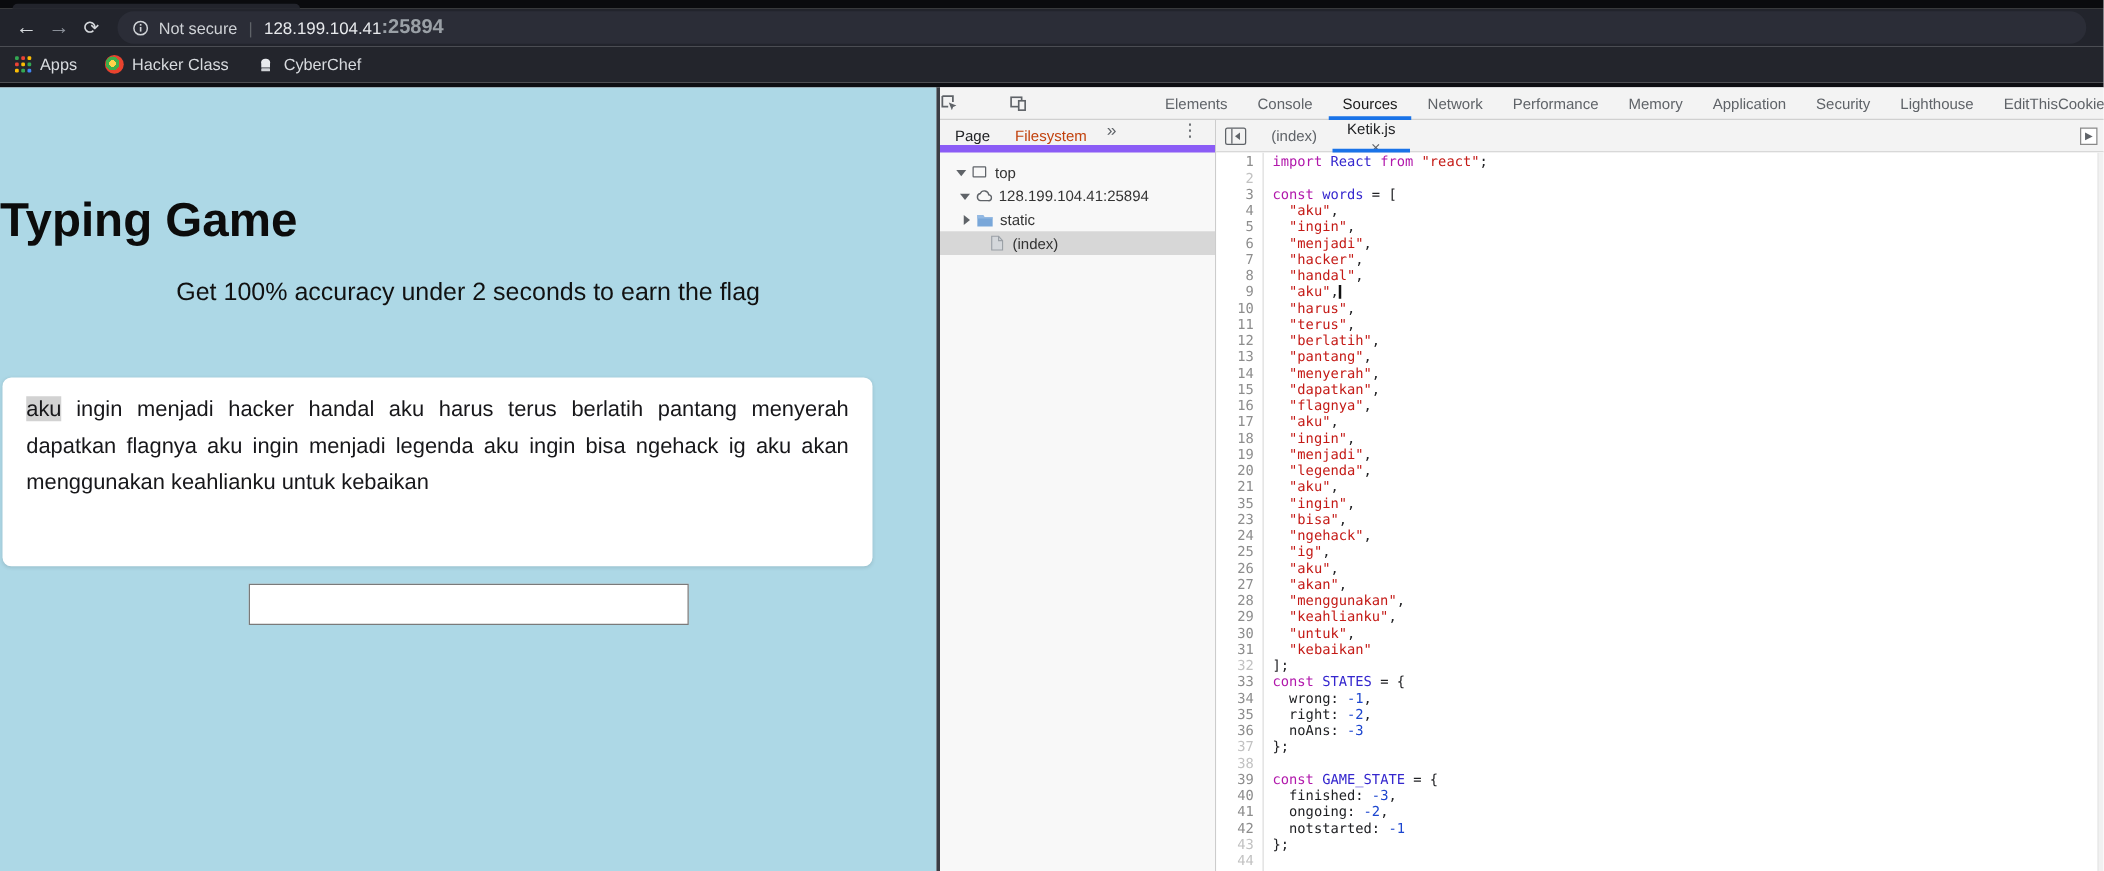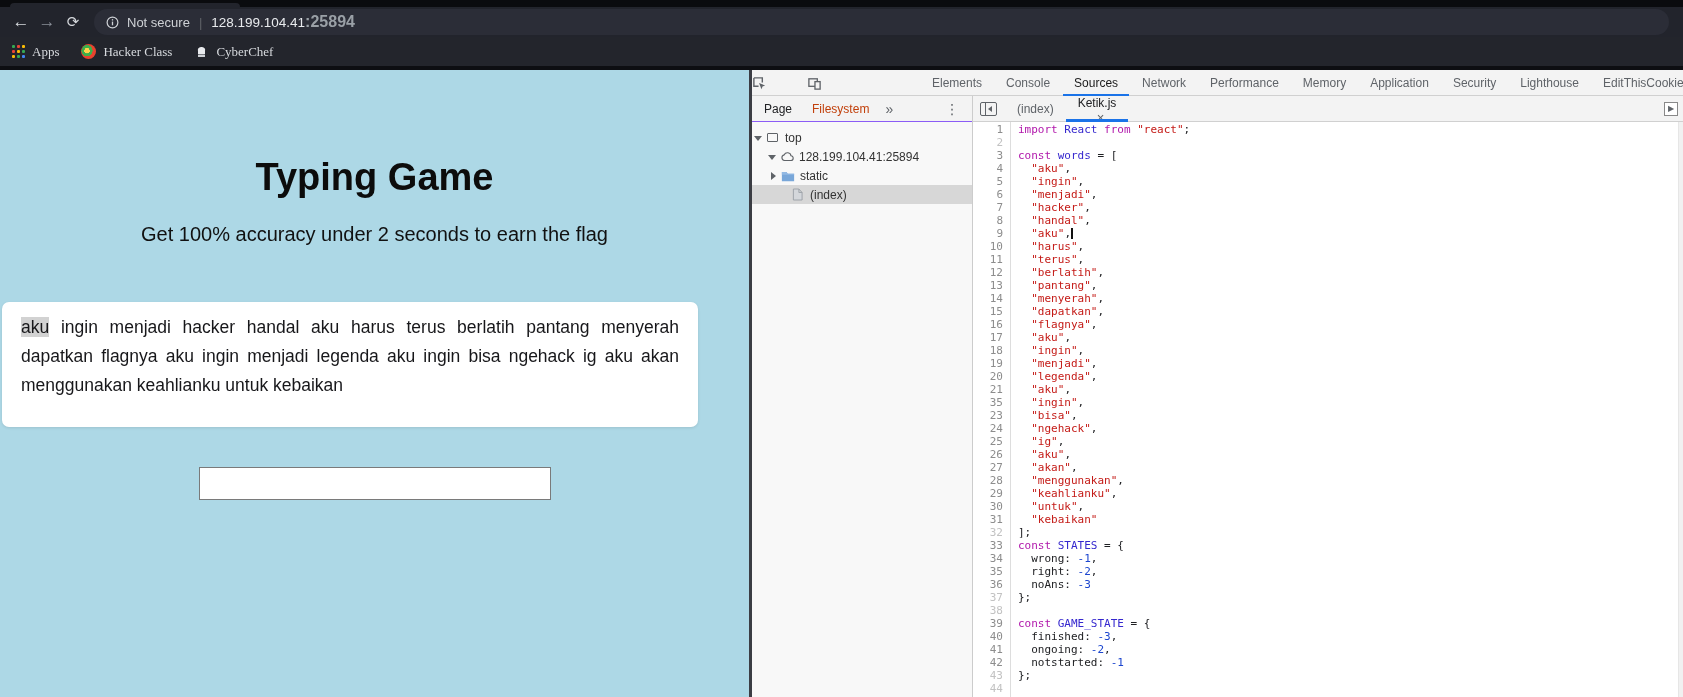--- a/index.html
+++ b/index.html
@@ -16,66 +16,66 @@
              color:#d6d9dd; font-size:17px; cursor:default; }
   .nav-btn.disabled { color:#8a8f98; }
   .nav-btn.reload { font-size:15px; }
   .omnibox { flex:1; height:26px; margin-left:8px; margin-right:6px; background:#2b2d37;
              border-radius:13px; display:flex; align-items:center; padding:0 12px; }
   .info-icon { width:13px; height:13px; flex:0 0 auto; }
   .omni-label { color:#cfd2d6; font-size:13px; margin-left:8px; }
   .omni-div { color:#5f6368; font-size:13px; margin:0 9px; }
   .omni-host { color:#e8eaed; font-size:13.5px; }
   .omni-port { color:#9aa0a6; font-size:16px;font-weight:bold; }
-  .bookmarks { height:29px; background:#23252c; display:flex; align-items:center; padding:0 12px;font-family:Liberation Serif, serif; }
+  .bookmarks { height:29px; background:#23252c; display:flex; align-items:center; padding:0 12px; }
   .bm-item { display:flex; align-items:center; margin-right:22px; }
   .bm-label { color:#d7dade; font-size:13px; margin-left:7px; }
   .apps-grid { width:13px; height:13px; display:grid; grid-template-columns:repeat(3,1fr);
                grid-template-rows:repeat(3,1fr); gap:1.5px; }
   .apps-grid i { border-radius:1px; }
   .hacker-fav { width:15px; height:15px; border-radius:50%;
                 background:radial-gradient(circle at 40% 45%, #ffd24a 0 22%, #3fae4a 23% 45%, #e8432e 46% 75%, #c23a1f 76% 100%); }
   .chrome-bottom-line { height:4px; background:#0d0e12; }
 
   
   .content { display:flex; height:627px; }
   .webpage { width:749px; background:#add8e6; position:relative; flex:0 0 auto; }
   .split-divider { width:3px; background:#3b3d44; flex:0 0 auto; }
   .devtools { flex:1; background:#fff; display:flex; flex-direction:column; min-width:0; }
 
   
-  .page-title { position:absolute; top:86px; left:0; width:100%; text-align:center;
+  .page-title { position:absolute; top:86px; left:0; width:100%; 
                 font-size:38px; font-weight:700; color:#0c0c0c; }
   .page-subtitle { position:absolute; top:153px; left:0; width:100%; text-align:center;
                    font-size:20px; color:#111; }
-  .word-card { position:absolute; top:232px; left:2px; width:696px; height:125px;
+  .word-card { position:absolute; top:232px; left:2px; width:696px; height:151px;
                background:#fff; border-radius:7px; padding:11px 19px 0 19px;
                box-shadow:0 1px 3px rgba(0,0,0,0.10); }
   .word-card .words { font-size:17.5px; line-height:29px; color:#17171a; text-align:justify; }
   .hl-word { background:#d2d2d2; }
   .typing-input { position:absolute; top:397px; left:199px; width:352px; height:33px;
                   border:1px solid #7a7a7a; background:#fff; outline:none; font-size:16px; padding:0 6px; }
 
   
   .dt-tabbar { height:26px; background:#f3f3f3; border-bottom:1px solid #d0d0d0;
-               display:flex; flex:0 0 auto;gap:40px; }
+               display:flex; align-items:center; flex:0 0 auto;gap:40px; }
   .dt-icon-btn { width:26px; height:26px; display:flex; align-items:center; justify-content:center; }
   .dt-sep { width:1px; height:16px; background:#cdcdcd; margin:0 5px; }
   .dt-tab { font-size:12px; color:#5f6368; padding:0 12px; height:26px; line-height:26px;
             position:relative; white-space:nowrap; }
   .dt-tab.active { color:#1a1a1a; }
   .dt-tab.active::after { content:""; position:absolute; left:1px; right:1px; bottom:0;
                           height:2.5px; background:#1a73e8; }
   .dt-body { display:flex; flex:1; min-height:0; }
 
   
   .navigator { width:221px; flex:0 0 auto; border-right:1px solid #ccc; background:#f8f8f8;
                display:flex; flex-direction:column; }
-  .nav-toolbar { height:26px; background:#f3f3f3; border-bottom:1px solid #8b5cf6;
-                 display:flex; align-items:center; flex:0 0 auto; }
+  .nav-toolbar { height:26px; background:#f3f3f3; border-bottom:6px solid #8b5cf6;
+                 display:flex; align-items:flex-start; flex:0 0 auto; }
   .nav-tab { font-size:12px; color:#c2410c; padding:0 10px; height:26px; line-height:26px; }
   .nav-tab.active { color:#202124; }
   .nav-more { color:#5f6368; font-size:14px; margin-left:6px; }
   .nav-spacer { flex:1; }
   .nav-menu { color:#5f6368; font-size:14px; margin-right:13px; letter-spacing:0; }
   .file-tree { padding-top:6px; font-size:12px; color:#333; }
   .tree-row { height:19px; display:flex; align-items:center; white-space:nowrap; }
   .tree-row.selected { background:#d7d7d7; }
   .tree-arrow { width:10px; height:10px; flex:0 0 auto; position:relative; }
   .tree-arrow.down::after { content:""; position:absolute; left:1px; top:3px;
@@ -226,21 +226,21 @@
         <div class="nav-toolbar">
           <div style="display:flex;height:26px;margin-left:2px;">
               <span class="nav-tab active">Page</span>
               <span class="nav-tab">Filesystem</span>
             </div>
           <span class="nav-more">»</span>
           <span class="nav-spacer"></span>
           <span class="nav-menu">⋮</span>
         </div>
         <div class="file-tree">
-            <div class="tree-row" style="padding-left: 1px;">
+            <div class="tree-row" style="padding-left: 12px;">
               <span class="tree-arrow down"></span>
               <span class="tree-icon">
                 <span class="icon-frame"></span>
               </span>
               <span class="tree-label">top</span>
             </div>
             <div class="tree-row" style="padding-left: 15px;">
               <span class="tree-arrow down"></span>
               <span class="tree-icon">
                 <svg width="14" height="11" viewBox="0 0 16 12">

